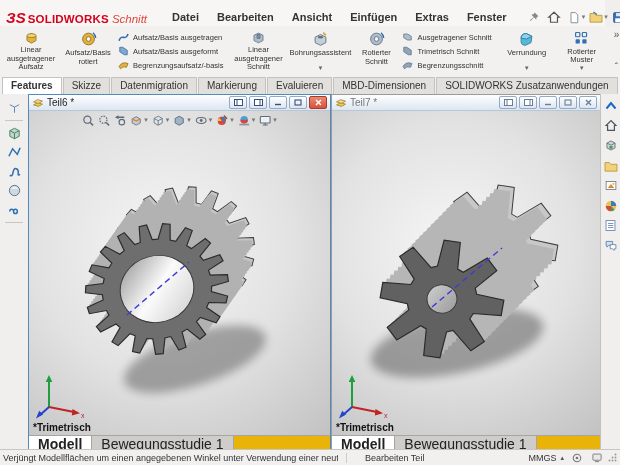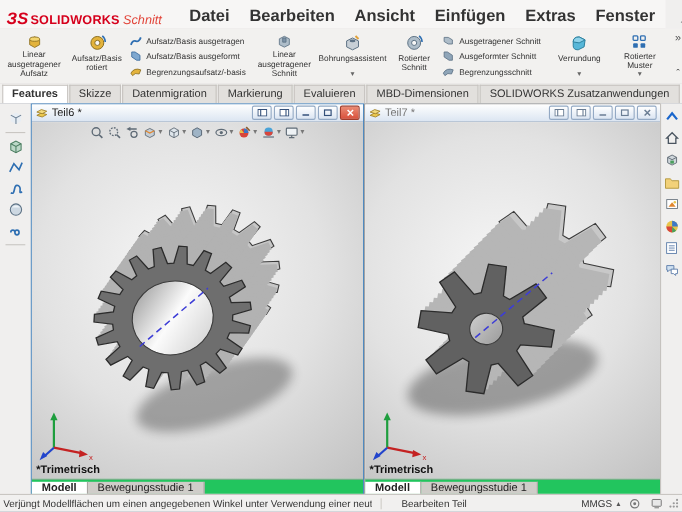--- a/index.html
+++ b/index.html
@@ -5,21 +5,21 @@
   html,body{margin:0;padding:0;}
   #app{position:relative;width:620px;height:465px;background:#f0efee;font-family:"Liberation Sans",sans-serif;overflow:hidden;color:#222;-webkit-font-smoothing:antialiased;}
   svg{display:block}
   
   .titlebar{position:absolute;top:0;left:0;right:15px;height:26px;background:#f7f6f5;display:flex;align-items:flex-end;border-bottom:1px solid #e3e1de;}
   .logo{display:flex;align-items:baseline;padding-left:6px;white-space:nowrap;}
   .logo .mark{font-weight:bold;font-style:italic;font-size:15px;color:#d6001c;margin-right:2px;}
   .logo .brand{font-weight:bold;font-size:11.5px;color:#d6001c;letter-spacing:.2px;}
   .logo .suffix{font-style:italic;font-size:11.5px;color:#e2453a;margin-left:3px;}
   .menus{display:flex;margin-left:16px;}
-  .menu-item{font-size:15px;font-weight:bold;color:#333;padding:3px 9px;cursor:default;}
+  .menu-item{font-size:11px;font-weight:bold;color:#333;padding:3px 9px;cursor:default;}
   .tbicons{display:flex;align-items:center;margin-left:8px;}
   .tbi{width:20px;height:18px;display:flex;align-items:center;justify-content:center;}
   .drop{font-size:7px;color:#777;margin:0 1px 0 -2px;}
   
   .ribbon{position:absolute;top:26px;left:0;right:0;height:50px;background:#f2f1ef;border-bottom:1px solid #d8d5d1;display:flex;align-items:stretch;}
   .rgroup{display:flex;align-items:stretch;padding:2px 1px;}
   .rbig{display:flex;flex-direction:column;align-items:center;justify-content:flex-start;font-size:7.5px;line-height:1.15;text-align:center;color:#333;padding:2px 1px;}
   .rbig .ric{margin-bottom:1px;}
   .rdrop{font-size:6px;color:#666;margin-top:auto;}
   .rstack{display:flex;flex-direction:column;justify-content:space-between;padding:3px 2px;}
@@ -50,21 +50,21 @@
   .wbtns{margin-left:auto;display:flex;gap:2px;}
   .wbtn{width:16px;height:11px;border:1px solid #93a9c4;border-radius:2px;background:linear-gradient(#ffffff,#dbe5f2);display:flex;align-items:center;justify-content:center;font-size:7px;color:#34507a;line-height:1;}
   .wbtn.close-active{background:linear-gradient(#ea8b74,#d9513c);border-color:#a23c2b;color:#fff;font-weight:bold;}
   .viewport{flex:1;position:relative;background:radial-gradient(circle at 45% 42%,#f6f6f6 0%,#e2e2e2 52%,#c2c2c2 100%);overflow:hidden;}
   .gear-svg{position:absolute;left:0;top:0;}
   .hud{position:absolute;top:2px;left:50%;transform:translateX(-50%);display:flex;align-items:center;}
   .hudi{width:16px;height:14px;display:flex;align-items:center;justify-content:center;}
   .hud .drop{margin:0 2px 0 0;}
   .viewlabel{position:absolute;left:4px;bottom:2px;font-size:10px;font-weight:bold;color:#111;}
   .triad{position:absolute;left:5px;bottom:16px;}
-  .wtabs{height:13px;background:#22c55e;display:flex;align-items:flex-end;font-size:10px;border-top:1px solid #a8a5a1;}
+  .wtabs{height:13px;background:#eab308;display:flex;align-items:flex-start;font-size:14px;border-top:1px solid #a8a5a1;}
   .wtab{padding:0 9px;display:flex;align-items:center;border-right:1px solid #a8a5a1;background:#cfcdc9;color:#222;white-space:nowrap;}
   .wtab.active{background:#ffffff;font-weight:bold;}
   .wtab-fill{flex:1;background:#f7f7f7;border-left:1px solid #cfcdc9;}
   
   .statusbar{position:absolute;bottom:0;left:0;right:0;height:15px;background:#f1f0ef;border-top:1px solid #c9c6c2;display:flex;align-items:center;font-size:9px;color:#333;padding:0 3px;}
   .sb-msg{width:335px;white-space:nowrap;overflow:hidden;}
   .sb-sep{width:1px;height:10px;background:#cfccc8;margin:0 8px;}
   .sb-mode{white-space:nowrap;margin-left:10px;}
   .sb-units{margin-left:auto;display:flex;align-items:center;gap:4px;}
   .sb-units .arrow{font-size:7px;color:#555;}
@@ -195,21 +195,21 @@
         <div class="rrow">
           <svg class="ricS" width="13" height="12" viewBox="0 0 16 16">
               <path d="M3 4h5l5 3v5H8L3 9z" fill="#aebdc9" stroke="#5c7184"></path>
             </svg>
           <span>Ausgetragener Schnitt</span>
         </div>
         <div class="rrow">
           <svg class="ricS" width="13" height="12" viewBox="0 0 16 16">
               <path d="M3 3h4l6 4v6H9L3 9z" fill="#8fa5b8" stroke="#5c7184"></path>
             </svg>
-          <span>Ausgeformter Schnitt</span>
+          <span>Trimetrisch Schnitt</span>
         </div>
         <div class="rrow">
           <svg class="ricS" width="13" height="12" viewBox="0 0 16 16">
               <path d="M2 10q4-7 12-4l-2 5q-5-2-8 2z" fill="#8fa5b8" stroke="#5c7184"></path>
             </svg>
           <span>Begrenzungsschnitt</span>
         </div>
       </div>
     </div>
     <div class="rsep"></div>

